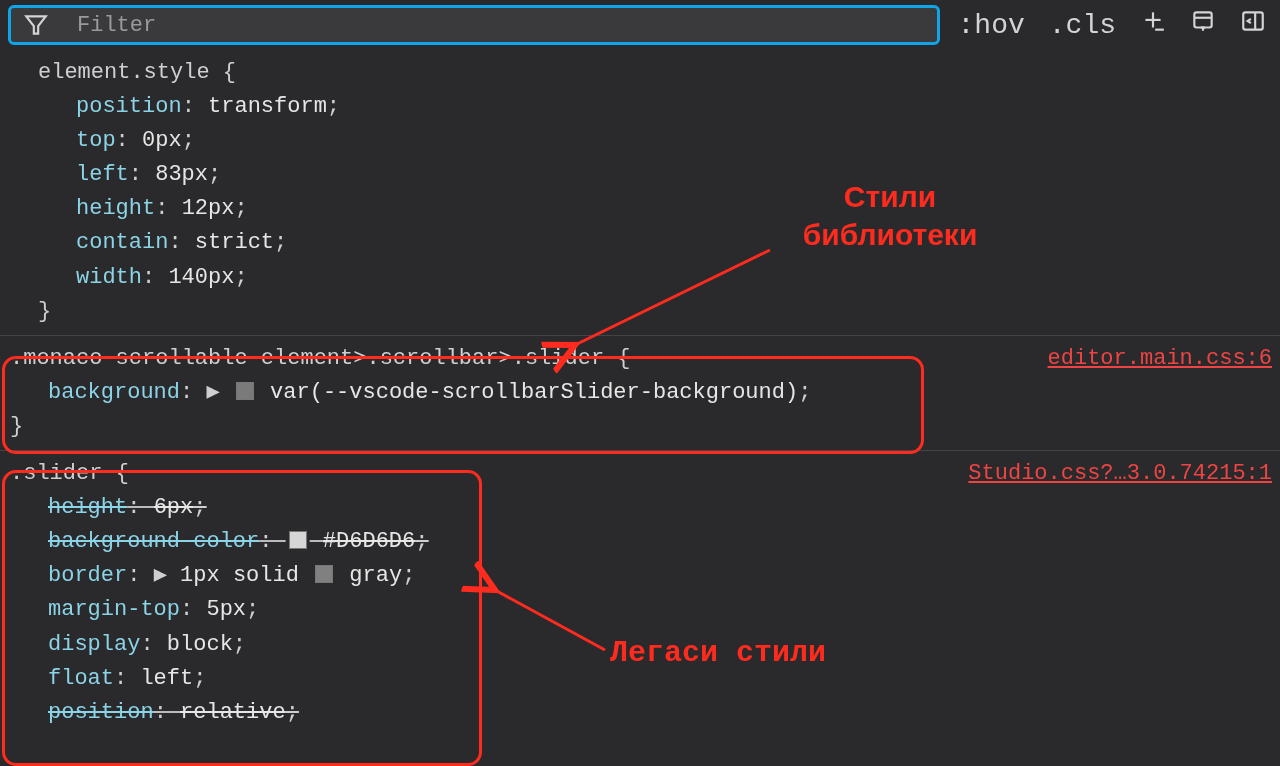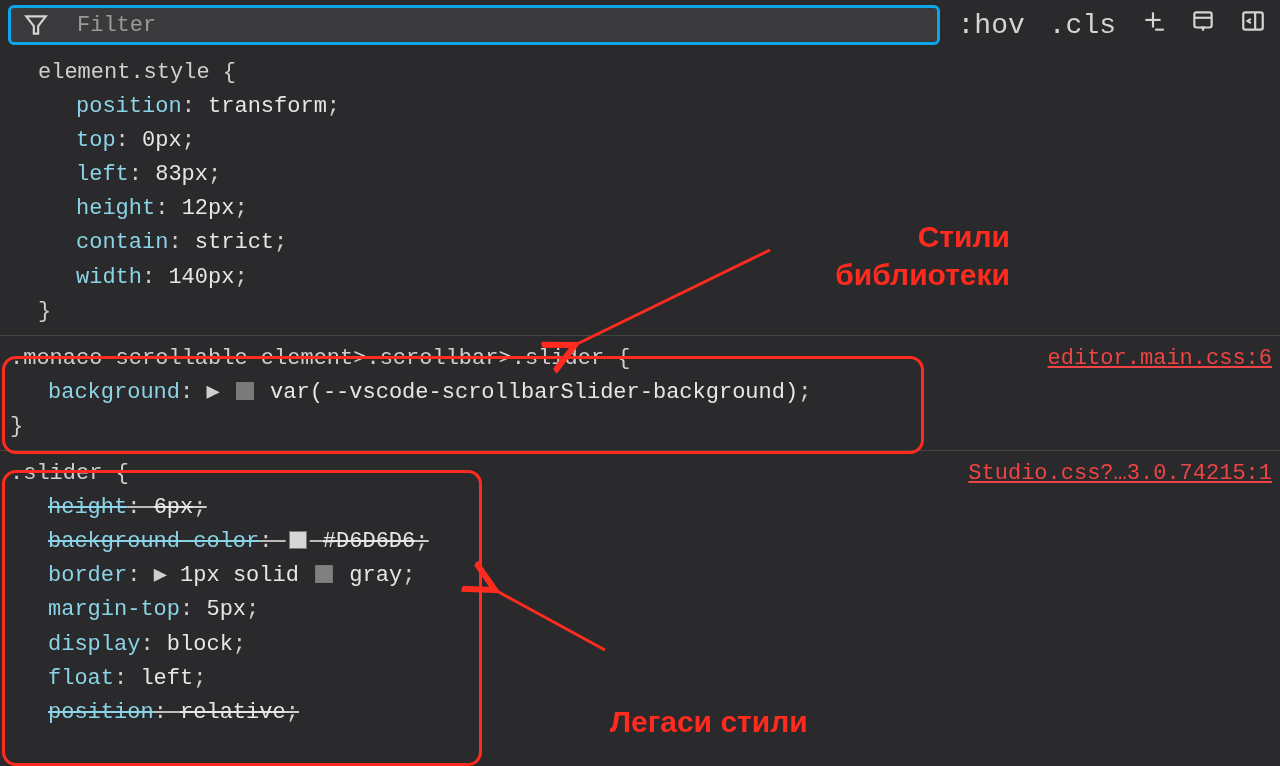--- a/index.html
+++ b/index.html
@@ -95,23 +95,22 @@
     border-radius: 14px;
     pointer-events: none;
   }
   .anno-label {
     position: absolute;
     color: #ff2b1f;
     font-family: Helvetica, Arial, sans-serif;
     font-weight: 700;
     font-size: 30px;
     line-height: 1.25;
-    text-align: right;
+    text-align: center;
     pointer-events: none;
-    margin-top: 40px;
   }
   .anno-svg {
     position: absolute;
     overflow: visible;
     pointer-events: none;
   }
 </style>
 </head>
 <body>
 
@@ -193,21 +192,21 @@
 <svg class="anno-svg" style="left:0; top:0;" width="1280" height="766">
   <defs>
       <marker id="ah1" markerWidth="12" markerHeight="12" refX="2" refY="6" orient="auto">
         <path d="M12,1 L2,6 L12,11" fill="none" stroke="#ff2b1f" stroke-width="2"></path>
       </marker>
     </defs>
   <line x1="770" y1="250" x2="575" y2="345" stroke="#ff2b1f" stroke-width="3" marker-end="url(#ah1)"></line>
 </svg>
 
 <div class="anno-box" style="left:2px; top:470px; width:480px; height:296px;"></div>
-<div class="anno-label" style="left:610px; top:663px;">
+<div class="anno-label" style="left:610px; top:635px;font-family:Liberation Mono, monospace;">
   <span>Легаси стили</span>
 </div>
 <svg class="anno-svg" style="left:0; top:0;" width="1280" height="766">
   <defs>
       <marker id="ah2" markerWidth="12" markerHeight="12" refX="2" refY="6" orient="auto">
         <path d="M12,1 L2,6 L12,11" fill="none" stroke="#ff2b1f" stroke-width="2"></path>
       </marker>
     </defs>
   <line x1="605" y1="650" x2="495" y2="590" stroke="#ff2b1f" stroke-width="3" marker-end="url(#ah2)"></line>
 </svg>

